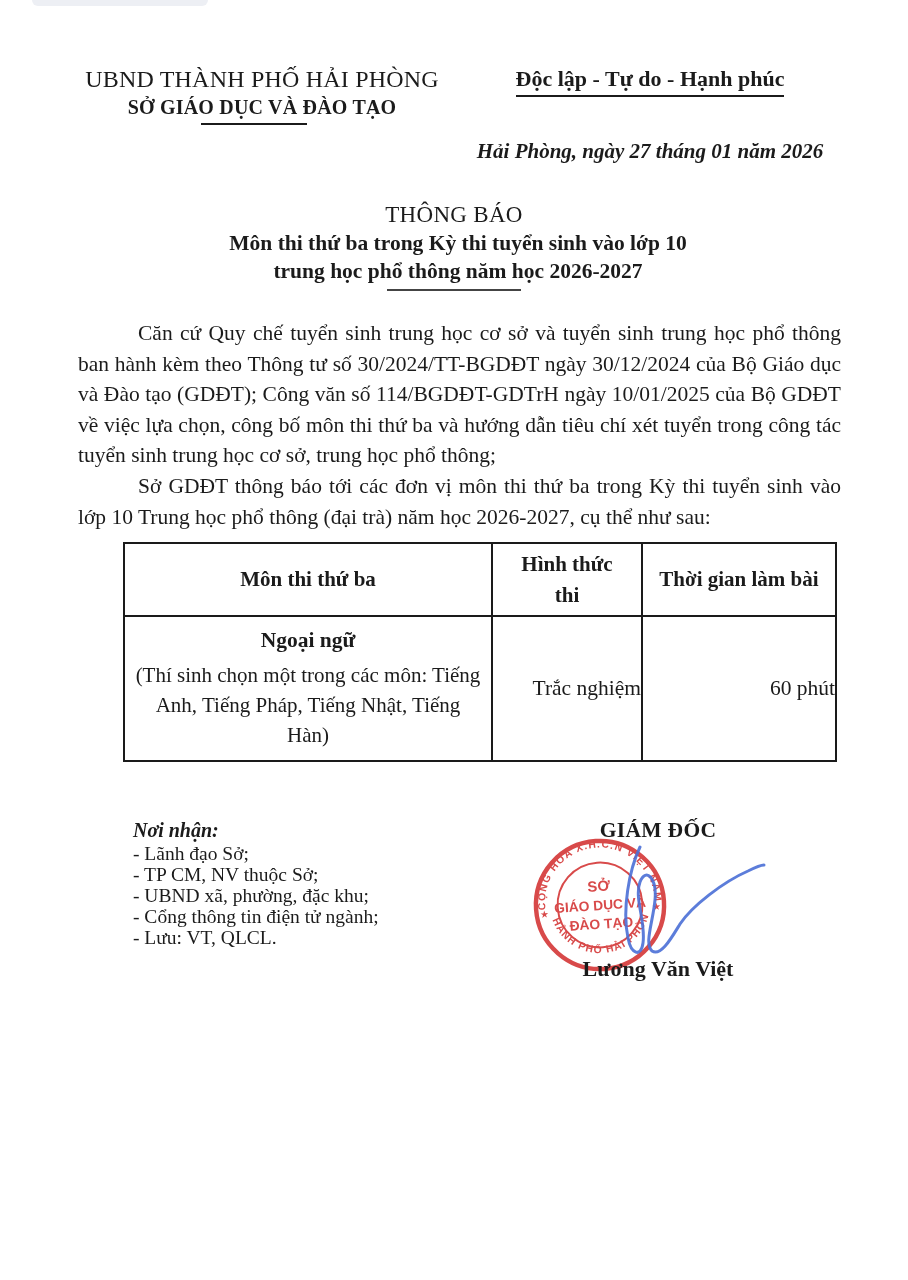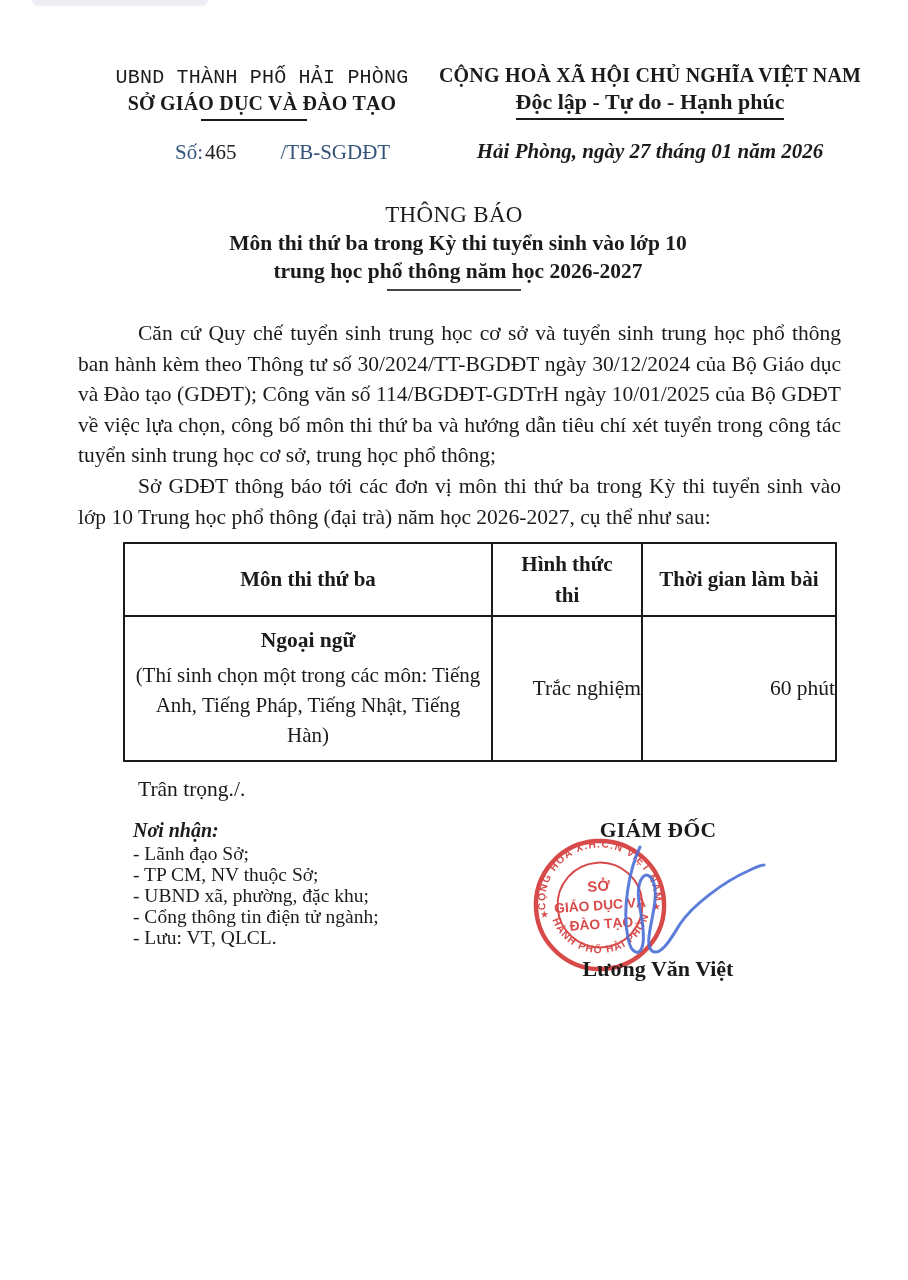--- a/index.html
+++ b/index.html
@@ -8,21 +8,21 @@
     position:relative; width:908px; height:1280px; background:#ffffff;
     font-family:"Liberation Serif","DejaVu Serif",serif; color:#1b1b1b;
     overflow:hidden;
   }
   .top-bar {
     position:absolute; left:32px; top:0; width:176px; height:6px;
     background:#edeff4; border-radius:0 0 8px 8px;
   }
   
   .org-block { position:absolute; left:68px; top:66px; width:388px; text-align:center; }
-  .org-line1 { font-size:20px; letter-spacing:.2px;font-family:Liberation Mono, monospace; }
+  .org-line1 { font-size:24px; letter-spacing:.2px; }
   .org-line2 { font-size:20px; font-weight:bold; margin-top:3px; letter-spacing:.2px; }
   .org-underline { width:106px; height:2px; background:#1b1b1b; margin:4px auto 0 auto; position:relative; left:-8px; }
   .national-block { position:absolute; left:428px; top:64px; width:444px; text-align:center; }
   .nat-line1 { font-size:20px; font-weight:bold; letter-spacing:.2px; }
   .nat-line2 { font-size:22px; font-weight:bold; margin-top:2px; }
   .nat-underline { width:268px; height:2px; background:#1b1b1b; margin:3px auto 0 auto; }
   .doc-number { position:absolute; left:175px; top:140px; font-size:21px; }
   .doc-number .navy { color:#35547a; }
   .doc-number .num { color:#222; margin-left:2px; }
   .doc-number .suffix { margin-left:44px; }
@@ -67,28 +67,24 @@
 
   <div class="top-bar"></div>
 
   <div class="org-block">
     <div class="org-line1">UBND THÀNH PHỐ HẢI PHÒNG</div>
     <div class="org-line2">SỞ GIÁO DỤC VÀ ĐÀO TẠO</div>
     <div class="org-underline"></div>
   </div>
 
   <div class="national-block">
-    <div class="nat-line1">CỘNG HOÀ XÃ HỘI CHỦ NGHĨA VIỆT NAM</div>
     <div class="nat-line2">Độc lập - Tự do - Hạnh phúc</div>
     <div class="nat-underline"></div>
   </div>
 
-  <div class="doc-number">
-    <span class="navy">Số:</span><span class="num">465</span><span class="navy suffix">/TB-SGDĐT</span>
-  </div>
 
   <div class="dateline">Hải Phòng, ngày 27 tháng 01 năm 2026</div>
 
   <div class="title-block">
     <div class="title-kind">THÔNG BÁO</div>
     <div class="title-line">Môn thi thứ ba trong Kỳ thi tuyển sinh vào lớp 10</div>
     <div class="title-line">trung học phổ thông năm học 2026-2027</div>
     <div class="title-underline"></div>
   </div>
 
@@ -114,21 +110,20 @@
           <td class="subject">
             <div class="subject-title">Ngoại ngữ</div>
             <div class="subject-note">(Thí sinh chọn một trong các môn: Tiếng Anh, Tiếng Pháp, Tiếng Nhật, Tiếng Hàn)</div>
           </td>
           <td class="center-cell">Trắc nghiệm</td>
           <td class="center-cell">60 phút</td>
         </tr>
       </tbody>
     </table>
 
-    <div class="closing">Trân trọng./.</div>
   </div>
 
   <div class="recipients">
     <div class="recipients-label">Nơi nhận:</div>
     <div class="recipients-item">- Lãnh đạo Sở;</div>
     <div class="recipients-item">- TP CM, NV thuộc Sở;</div>
     <div class="recipients-item">- UBND xã, phường, đặc khu;</div>
     <div class="recipients-item">- Cổng thông tin điện tử ngành;</div>
     <div class="recipients-item">- Lưu: VT, QLCL.</div>
   </div>

